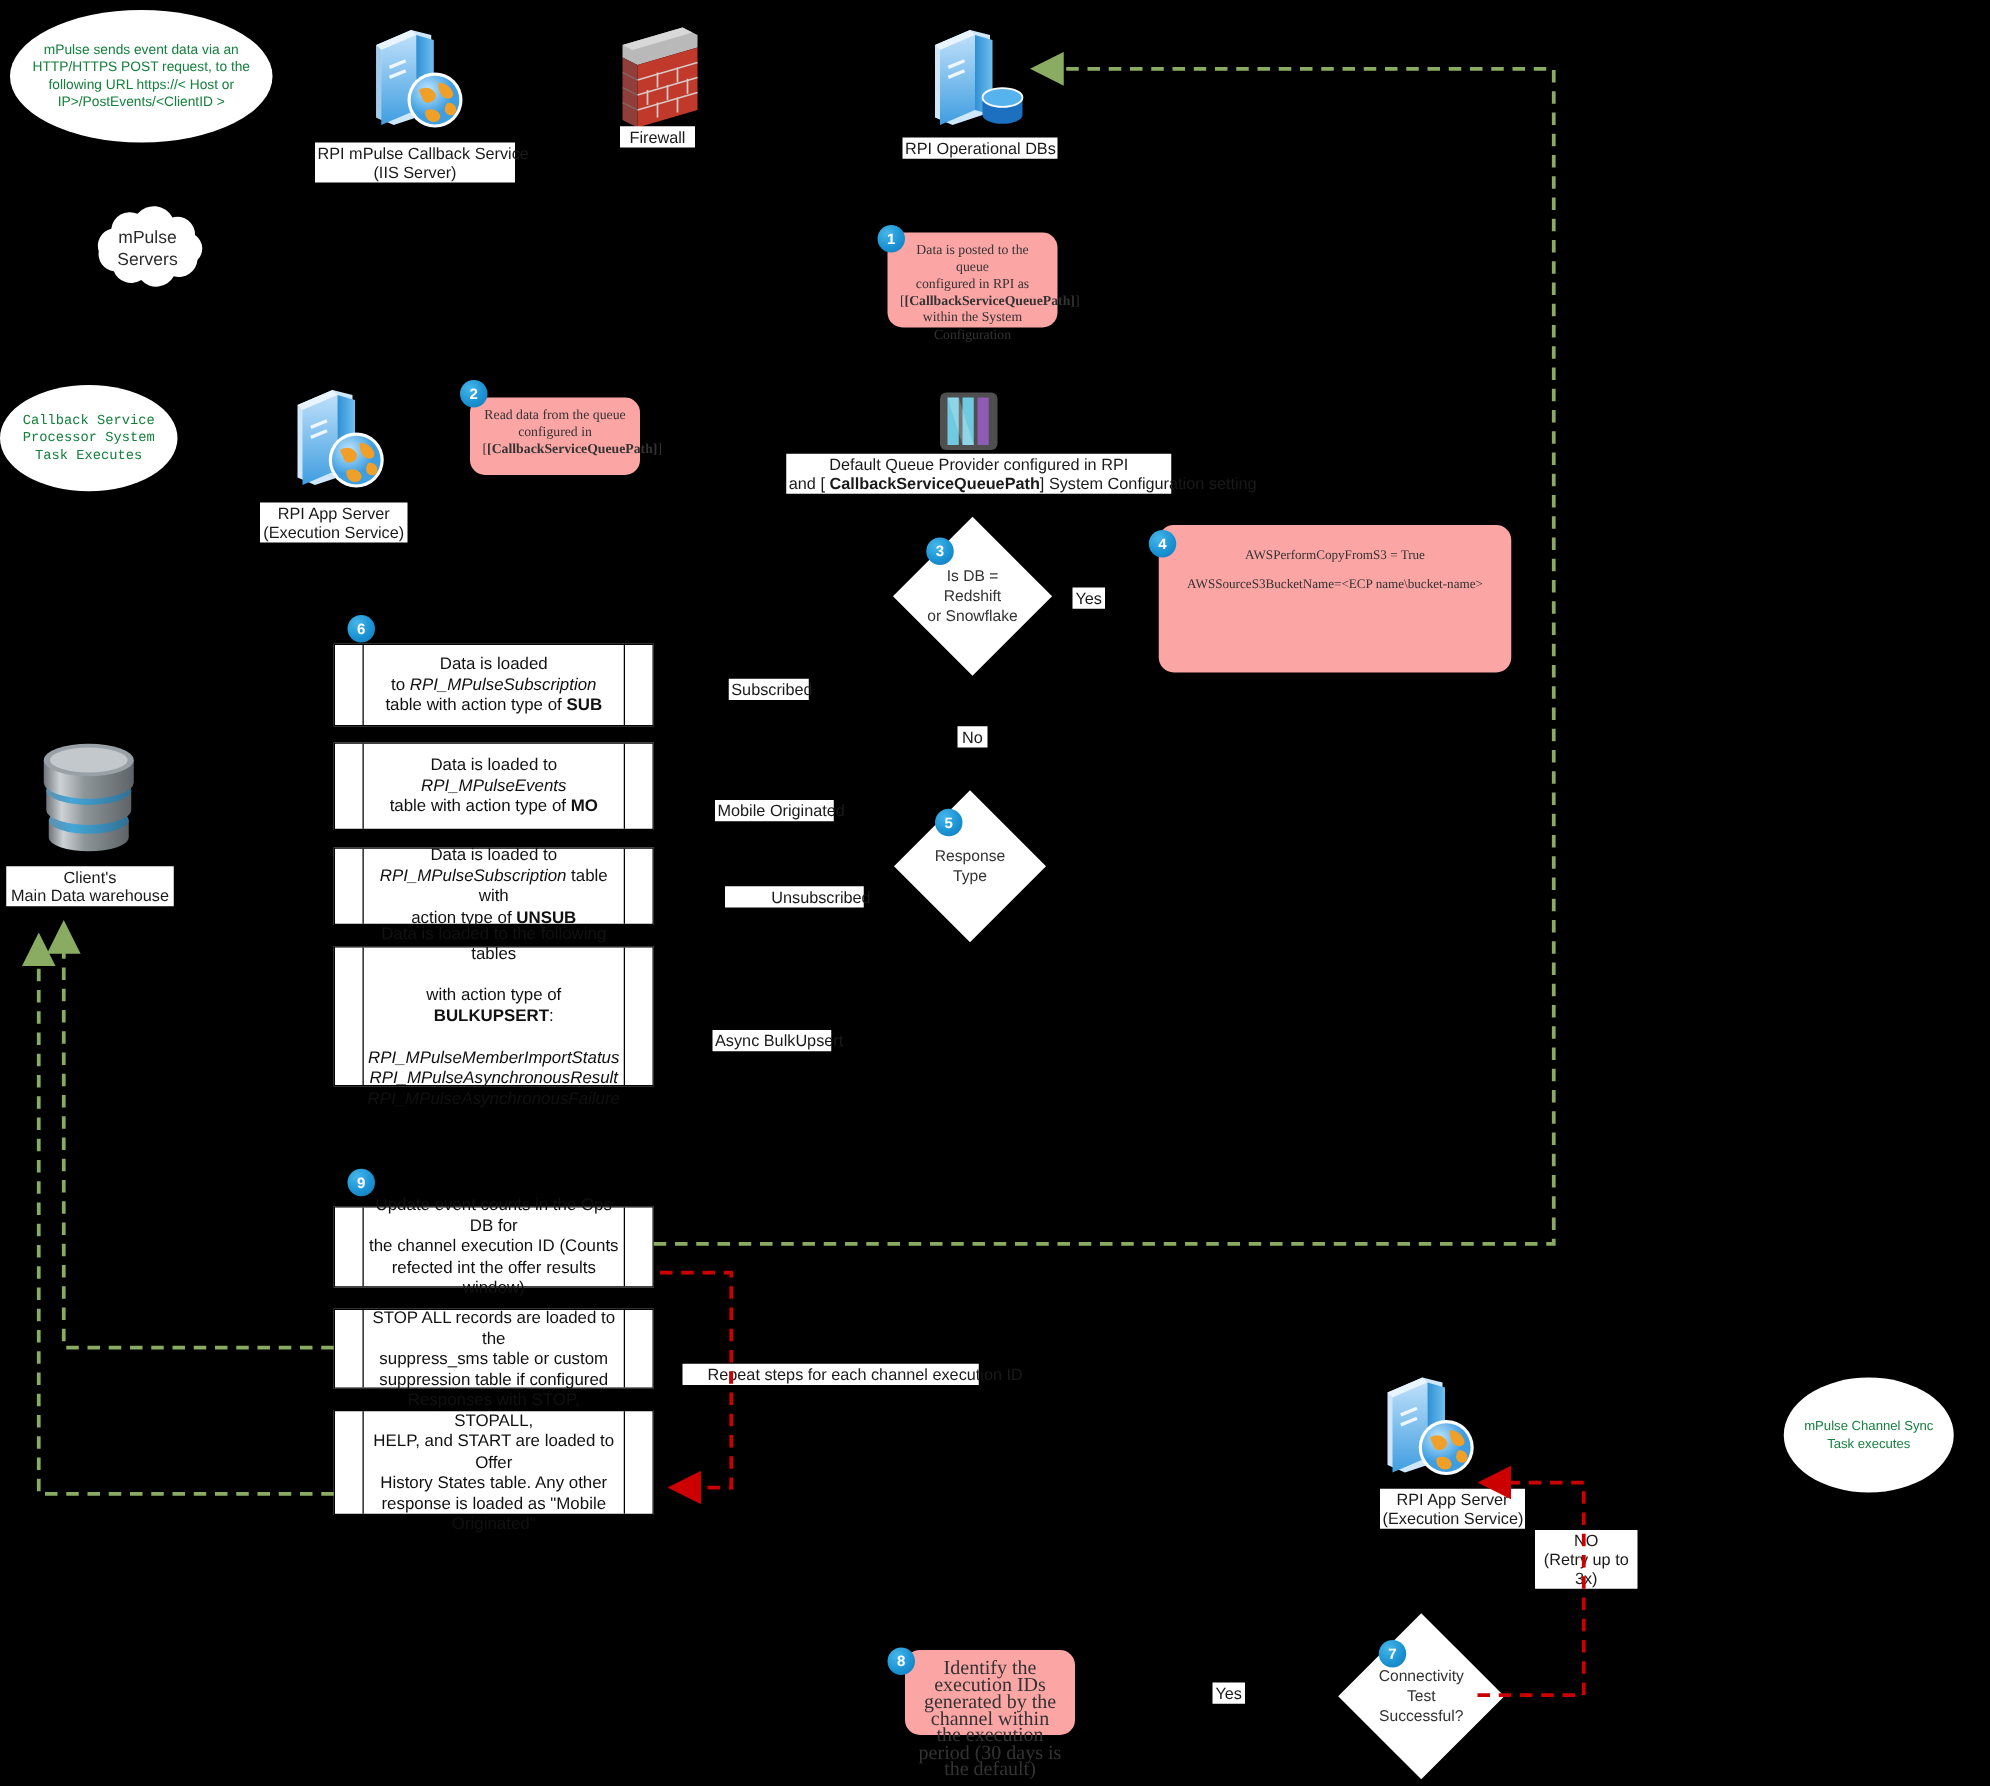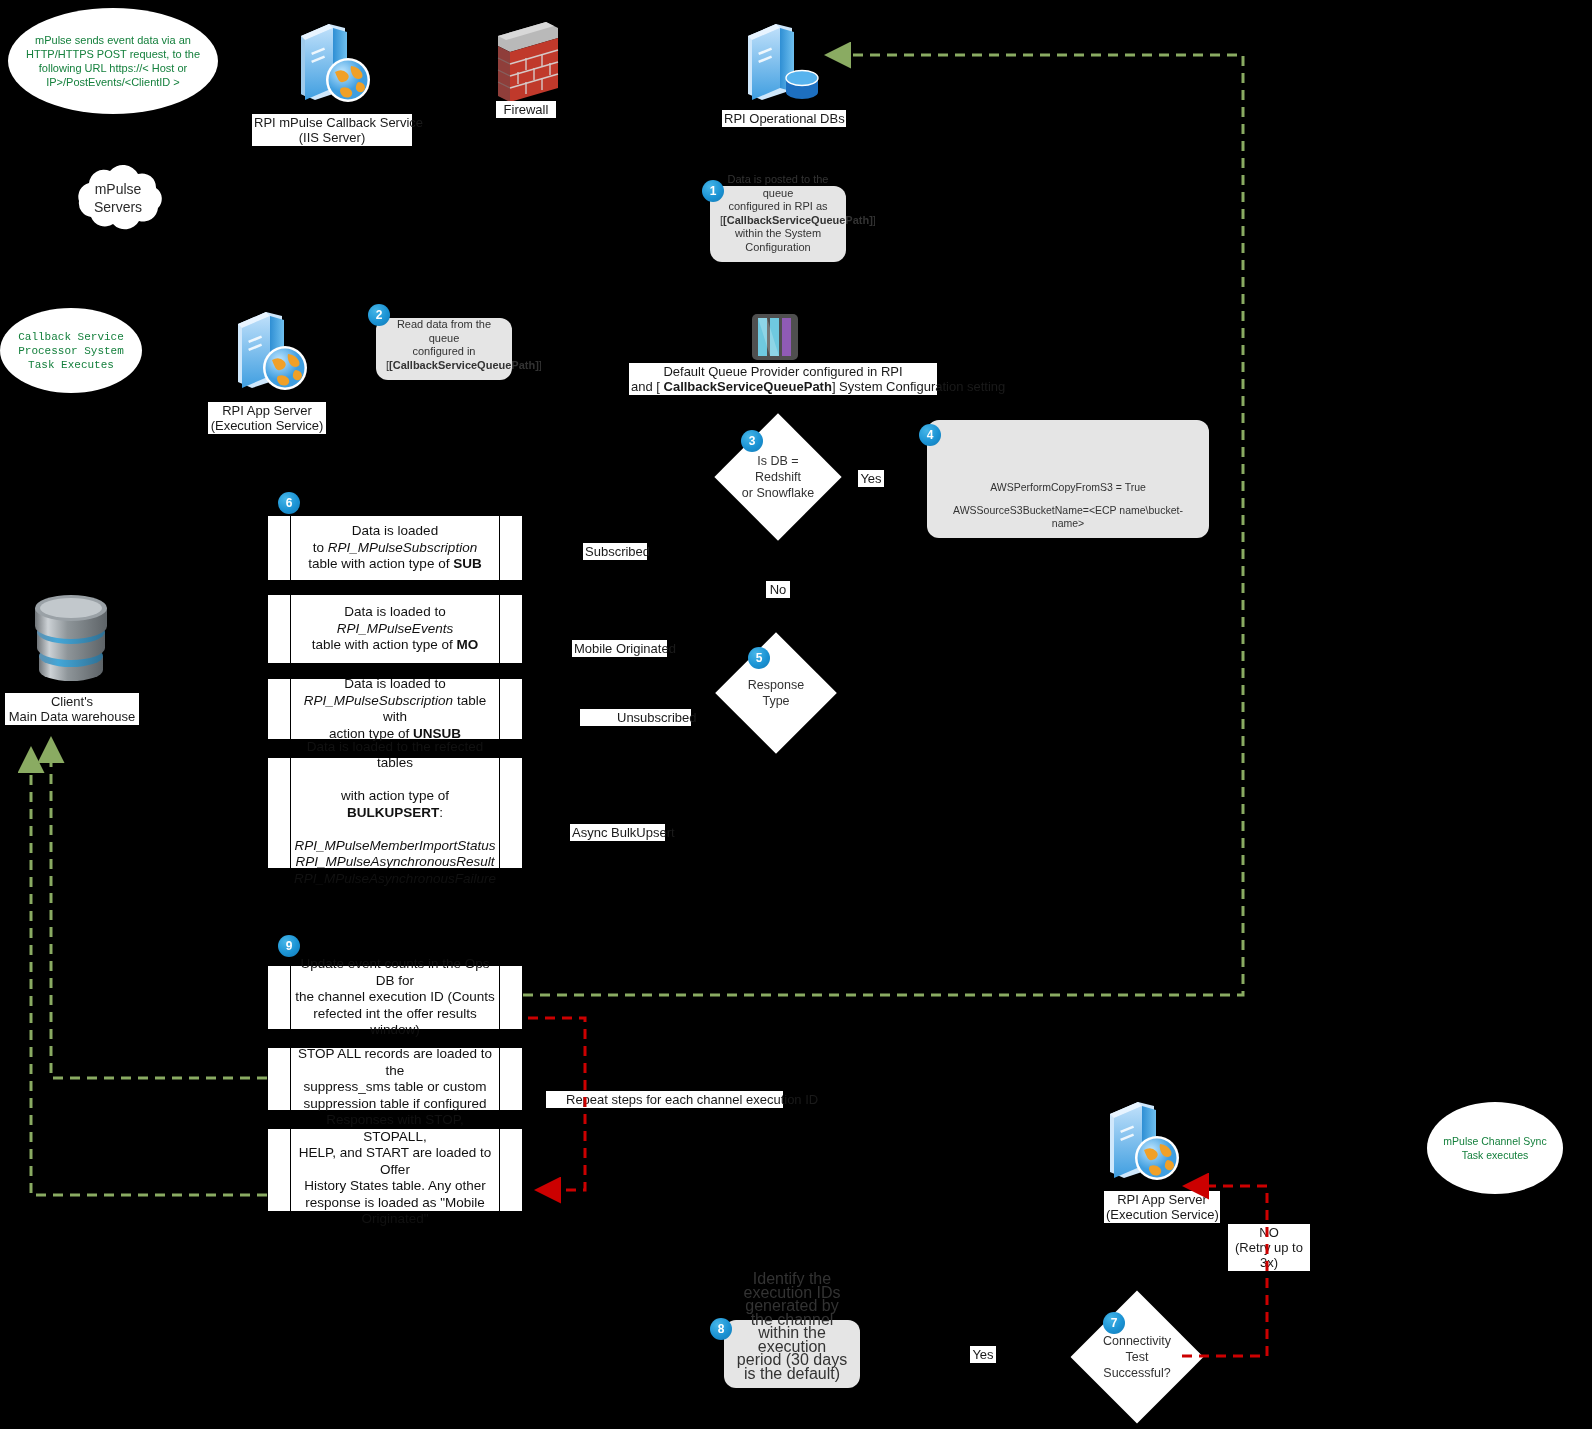--- a/index.html
+++ b/index.html
@@ -57,32 +57,33 @@
     justify-content:center;
     font-size:14px;
     line-height:18px;
     text-align:center;
     padding-top:4px;
     box-sizing:border-box;
   }
 
   
   .callout{
-    background:#e5e5e5;
+    background:#fca5a5;
     border-radius:12px;
     color:#333;
     font-size:11px;
     line-height:13.5px;
     text-align:center;
     display:flex;
-    align-items:flex-end;
+    align-items:flex-start;
     justify-content:center;
     padding:8px 10px;
     box-sizing:border-box;
     box-shadow:0 1px 2px rgba(0,0,0,.35);
+    font-family:Liberation Serif, serif;
   }
   .callout .inner{width:100%;}
   .callout b{font-weight:bold;}
 
   
   .badge{
     position:absolute;
     width:22px;height:22px;
     border-radius:50%;
     background:#1f9bd8;
@@ -455,21 +456,21 @@
         <span>action type of </span><b>UNSUB</b>
       </span>
     </div>
     <div class="bar right"></div>
   </div>
 
   <div class="abs procbox" style="left:267px;top:757px;width:256px;height:112px;border:1.5px solid #000;">
     <div class="bar"></div>
     <div class="body">
       <span>
-        <span>Data is loaded to the refected tables</span><br><br>
+        <span>Data is loaded to the following tables</span><br><br>
         <span>with action type of </span><b>BULKUPSERT</b><span>:</span><br><br>
         <i>RPI_MPulseMemberImportStatus</i><br>
         <i>RPI_MPulseAsynchronousResult</i><br>
         <i>RPI_MPulseAsynchronousFailure</i>
       </span>
     </div>
     <div class="bar right"></div>
   </div>
 
   <div class="abs plate" style="left:583px;top:543px;width:60px;">

